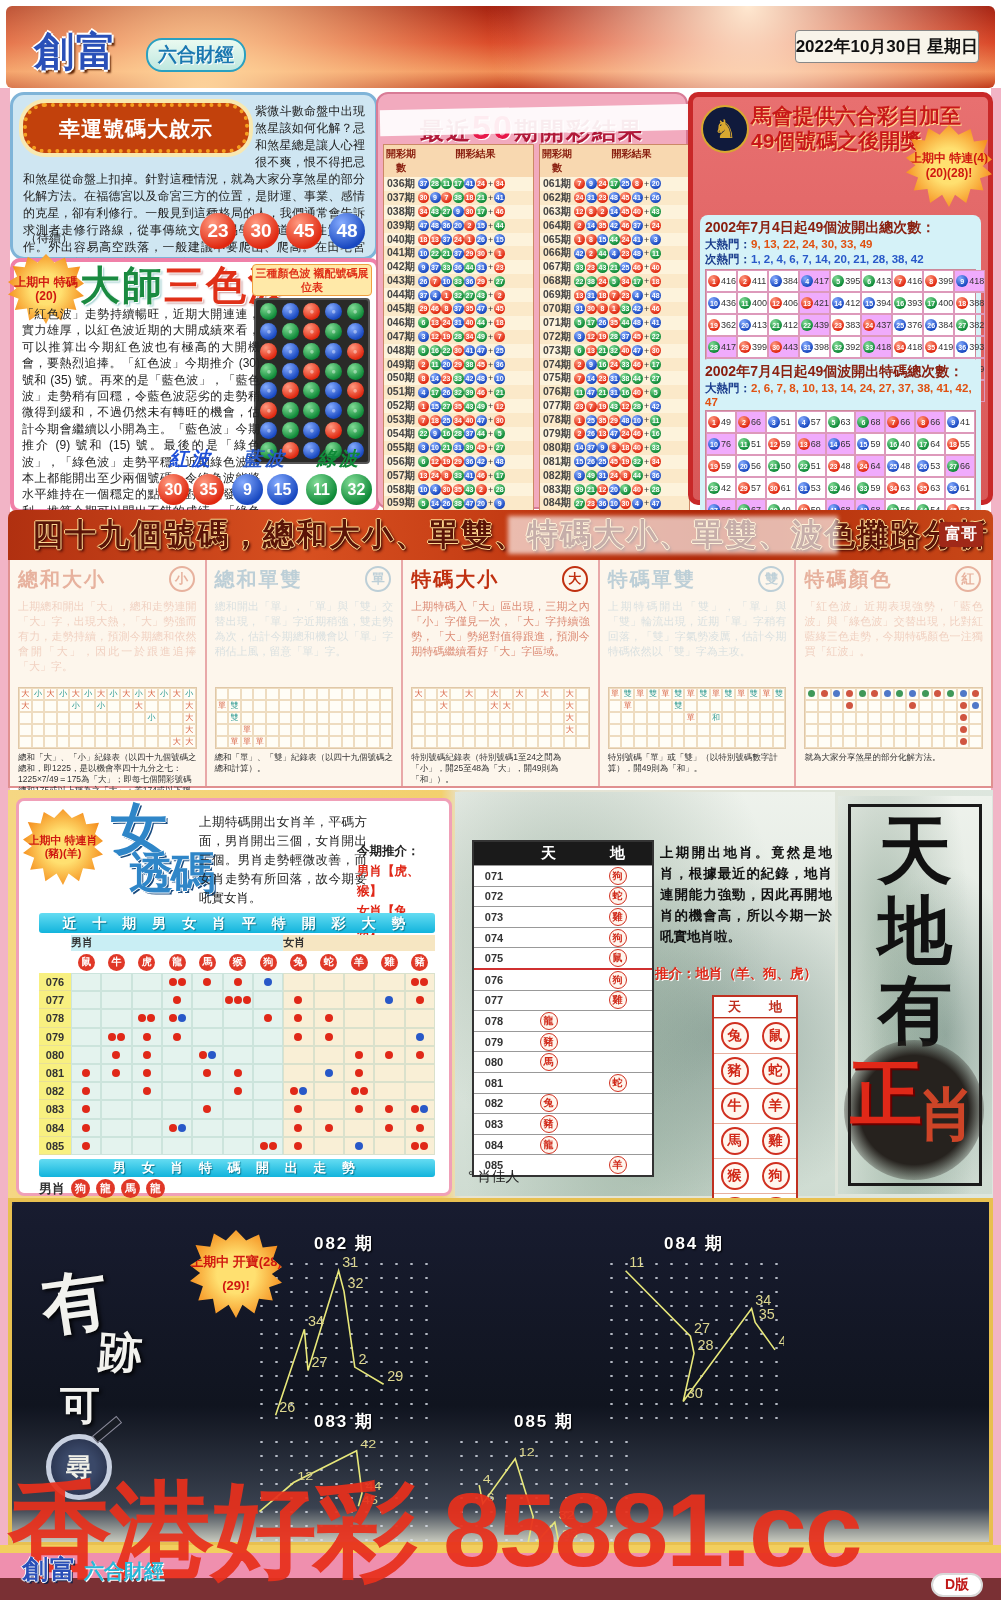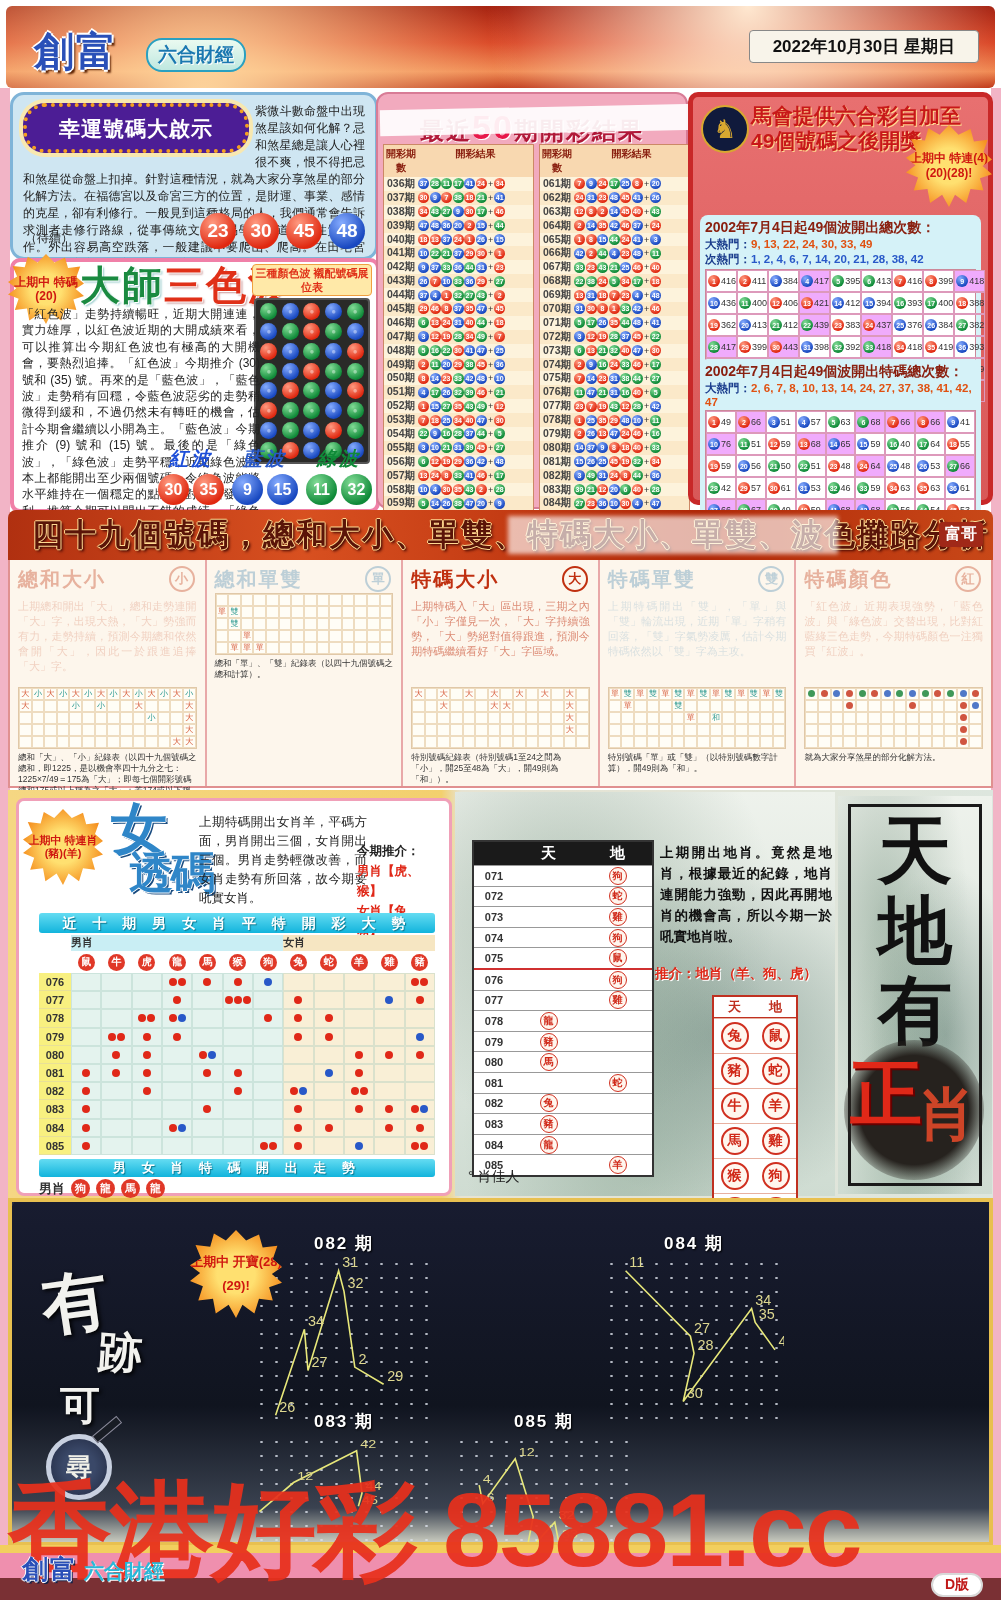--- a/index.html
+++ b/index.html
@@ -11,29 +11,29 @@
     background:radial-gradient(circle at 20% 120%,#ffd9a0 0%,rgba(255,200,120,0) 40%),
                radial-gradient(circle at 75% 0%,#ffe8d0 0%,rgba(255,220,180,0) 35%),
                linear-gradient(180deg,#a01808 0%,#d84020 45%,#f08850 80%,#c03818 100%);}
   .logo-main{position:absolute;left:28px;top:18px;font-size:40px;font-weight:bold;color:#2a50b8;letter-spacing:2px;
     text-shadow:-2px 0 #fff,2px 0 #fff,0 -2px #fff,0 2px #fff,3px 3px 2px #5a2000;}
   .logo-sub{position:absolute;left:140px;top:32px;background:linear-gradient(180deg,#eafaf0,#bfe8e0);border:2px solid #2aa0c0;
     border-radius:16px;padding:2px 10px;font-size:19px;font-weight:bold;color:#1a78b0;text-shadow:1px 1px 0 #fff;}
   .slogan{position:absolute;left:285px;top:22px;font-size:31px;font-weight:bold;color:#f5a020;letter-spacing:4px;
     text-shadow:-2px 0 #fff,2px 0 #fff,0 -2px #fff,0 2px #fff,2px 2px #fff,-2px -2px #fff,3px 3px 3px #701000;}
   .datebox{position:absolute;right:16px;top:24px;background:#f8f4ea;border:1px solid #888;border-radius:4px;
-    padding:4px 23px;font-size:17px;font-weight:bold;color:#111;}
+    padding:4px 0;font-size:17px;font-weight:bold;color:#111;}
   
   .ball{border-radius:50%;display:inline-flex;align-items:center;justify-content:center;color:#fff;font-weight:bold;box-sizing:border-box;}
   .bR{background:radial-gradient(circle at 35% 28%,#ff9a80,#e02810 72%);}
   .bB{background:radial-gradient(circle at 35% 28%,#86acff,#1848c0 72%);}
   .bG{background:radial-gradient(circle at 35% 28%,#82dc96,#0f8a38 72%);}
   
   .lucky{position:absolute;left:10px;top:92px;width:362px;height:162px;background:#cfe6f2;border:3px solid #7fb4d8;border-radius:14px;}
-  .lucky-badge{position:absolute;left:10px;top:8px;width:218px;height:42px;background:#4c1d95;border-radius:22px;
+  .lucky-badge{position:absolute;left:10px;top:8px;width:218px;height:42px;background:#c2410c;border-radius:22px;
     border:4px dotted #f5a020;color:#fff;font-size:21px;font-weight:bold;display:flex;align-items:center;justify-content:center;letter-spacing:1px;
     box-shadow:0 0 0 4px #f8e8b0;}
   .lucky-body{position:absolute;left:10px;top:8px;width:342px;height:118px;font-size:12px;line-height:17px;color:#222;text-align:justify;}
   .lucky-body .lead{float:left;width:232px;height:52px;}
   .lucky-balls{position:absolute;right:10px;bottom:8px;display:flex;gap:7px;}
   .lucky-balls .ball{width:36px;height:36px;font-size:19px;}
   .lucky-cont{position:absolute;left:12px;bottom:10px;font-size:12px;color:#222;}
   
   .sansebo{position:absolute;left:10px;top:258px;width:362px;height:247px;background:#fff;border:4px solid #f080a8;border-radius:10px;}
   .star-badge{background:radial-gradient(circle,#ffe070 30%,#f59020 75%);
@@ -1377,20 +1377,21 @@
             <div></div>
             <div></div>
             <div class="rd">大</div>
             <div class="rd">大</div>
           </div>
           <div class="bfoot">總和「大」、「小」紀錄表（以四十九個號碼之總和，即1225，是以機會率四十九分之七：1225×7/49＝175為「大」；即每七個開彩號碼總和175或以上稱為之「大」；若174或以下稱為之「小」）。</div>
         </div>
         <div class="bcol">
           <div class="btitle faded2">總和單雙</div>
           <div class="bcircle faded2">單</div>
+          <div class="bbody faded2" style="opacity: 0.55;">總和開出「單」，「單」與「雙」交替出現，「單」字近期稍強，雙走勢為次，估計今期總和機會以「單」字稍佔上風，留意「單」字。</div>
           <div class="bgrid">
             <div></div>
             <div></div>
             <div></div>
             <div></div>
             <div></div>
             <div></div>
             <div></div>
             <div></div>
             <div></div>

